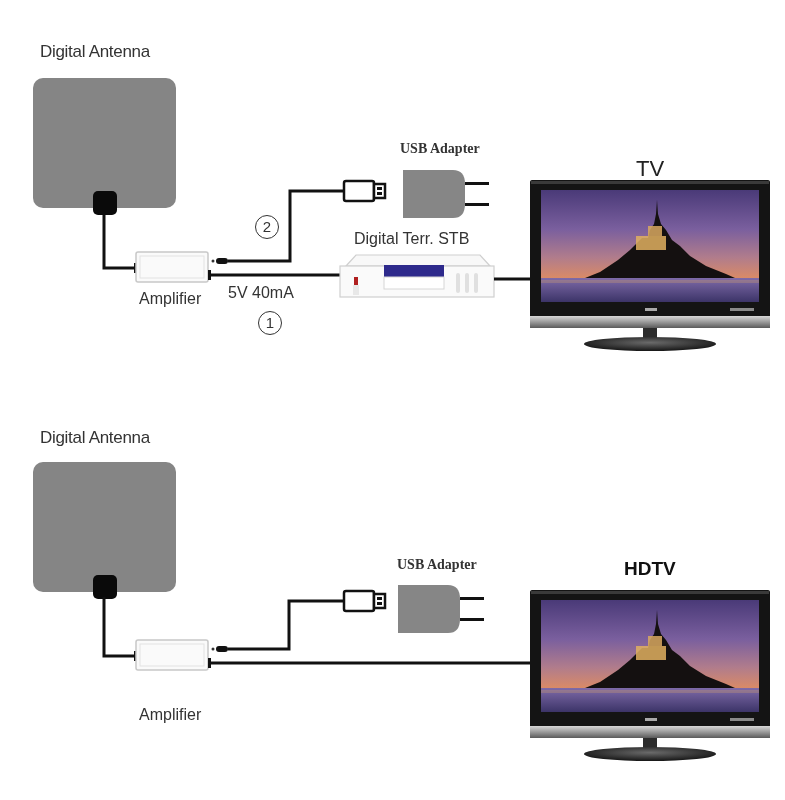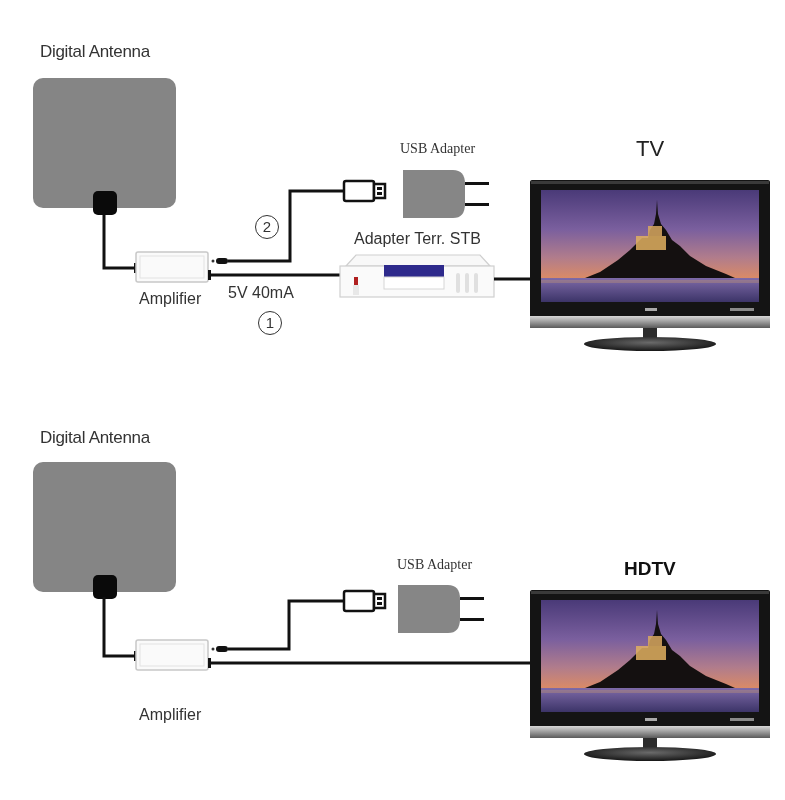--- a/index.html
+++ b/index.html
@@ -3,21 +3,21 @@
   <meta charset="utf-8">
   <style>
     html, body { margin: 0; padding: 0; background: #ffffff; }
     body { width: 785px; height: 800px; position: relative; overflow: hidden;
            font-family: "Liberation Sans", "DejaVu Sans", sans-serif; color: #2a2a2a; }
     .panel { position: absolute; left: 0; width: 623px; height: 400px; }
     #panel-1 { top: 0; }
     #panel-2 { top: 390px; }
     .label { position: absolute; white-space: nowrap; }
     .title { font-size: 17px; color: #333; letter-spacing: -0.3px; }
-    .serif-bold { font-family: "Liberation Serif", "DejaVu Serif", serif; font-weight: normal; font-size: 14px; color: #333; }
+    .serif-bold { font-family: "Liberation Serif", "DejaVu Serif", serif; font-weight: bold; font-size: 14px; color: #333; }
     .sans-lbl { font-size: 16px; color: #333; }
     .tv-lbl { font-size: 22px; color: #222; }
     .hdtv-lbl { font-size: 19px; font-weight: bold; color: #111; }
     svg.diagram { position: absolute; left: 0; top: 0; }
     .step { position: absolute; width: 22px; height: 22px; border: 1.5px solid #333; border-radius: 50%;
             font-size: 15px; text-align: center; line-height: 22px; color: #333; }
   </style>
 </head>
 <body>
 
@@ -115,22 +115,22 @@
       <rect x="465" y="273" width="4" height="20" rx="2" fill="#e0e0e0"></rect>
       <rect x="474" y="273" width="4" height="20" rx="2" fill="#e0e0e0"></rect>
     </g>
     <line x1="494" y1="279" x2="533" y2="279" stroke="#111" stroke-width="3"></line>
     <use href="#tv-symbol" x="530" y="180"></use>
   </svg>
 
   <div class="label title" style="left:40px;top:42px;">Digital Antenna</div>
   <div class="label sans-lbl" style="left:139px;top:290px;">Amplifier</div>
   <div class="label serif-bold" style="left:400px;top:141px;">USB Adapter</div>
-  <div class="label sans-lbl" style="left:354px;top:230px;">Adapter Terr. STB</div>
-  <div class="label tv-lbl" style="left:636px;top:136px;">TV</div>
+  <div class="label sans-lbl" style="left:354px;top:230px;">Digital Terr. STB</div>
+  <div class="label tv-lbl" style="left:636px;top:156px;">TV</div>
   <div class="label sans-lbl" style="left:228px;top:284px;">5V 40mA</div>
   <div class="step" style="left:255px;top:215px;">2</div>
   <div class="step" style="left:258px;top:311px;">1</div>
 </div>
 
 <div class="panel" id="panel-2">
   <svg class="diagram" width="785" height="410">
     <use href="#antenna-panel" x="33" y="72"></use>
     <polyline points="104,207 104,266 136,266" fill="none" stroke="#111" stroke-width="3"></polyline>
     <rect x="134" y="261" width="3" height="10" fill="#111"></rect>

